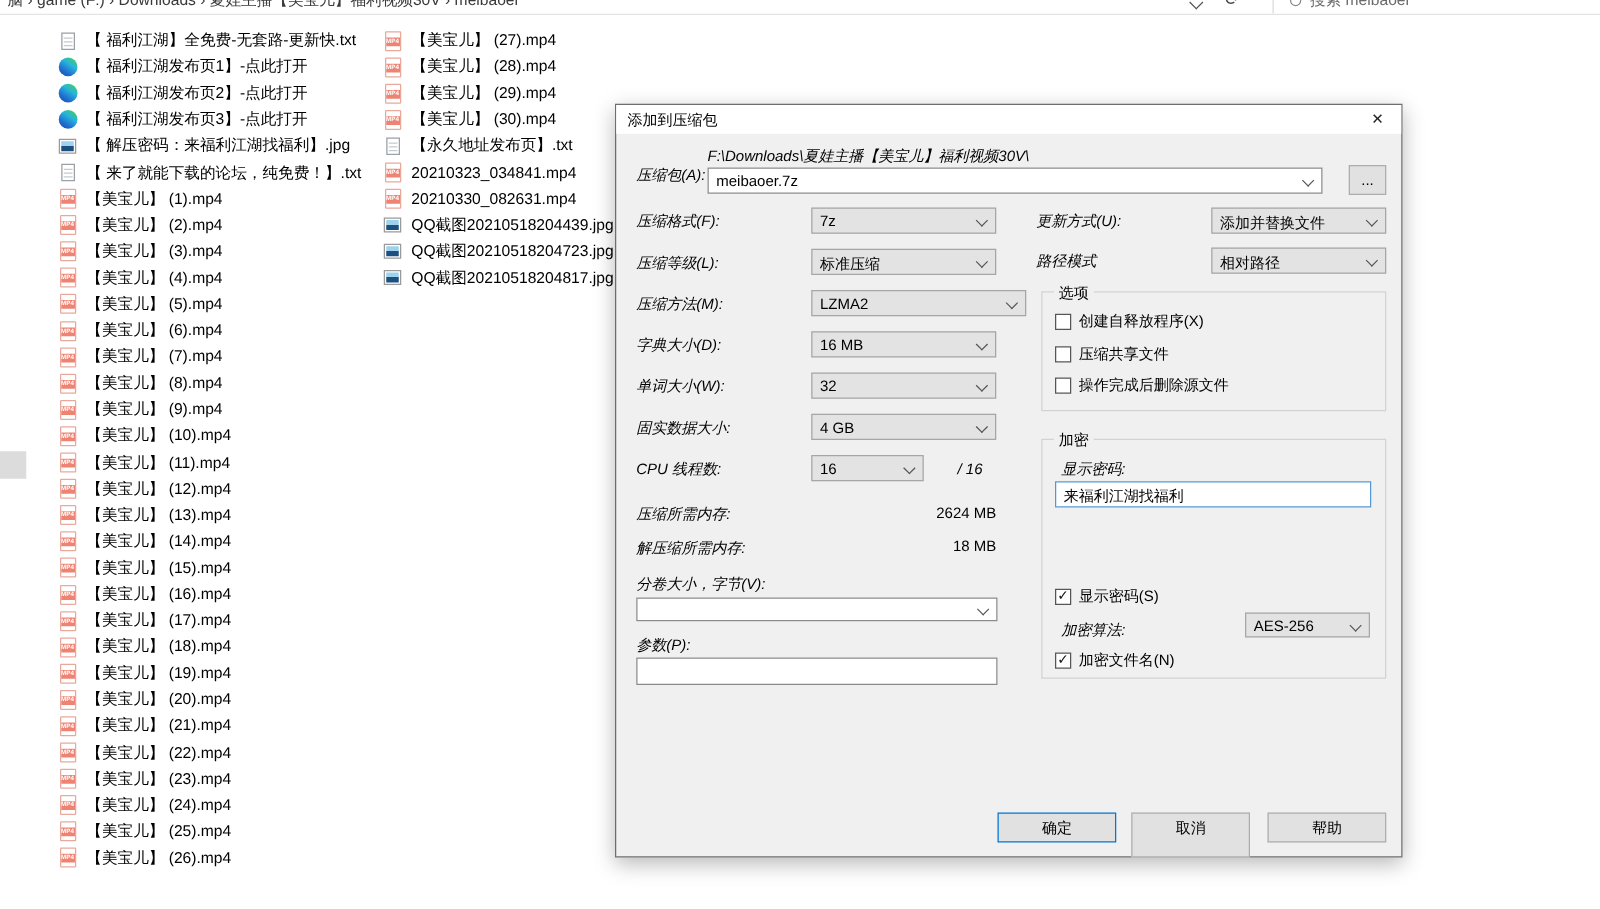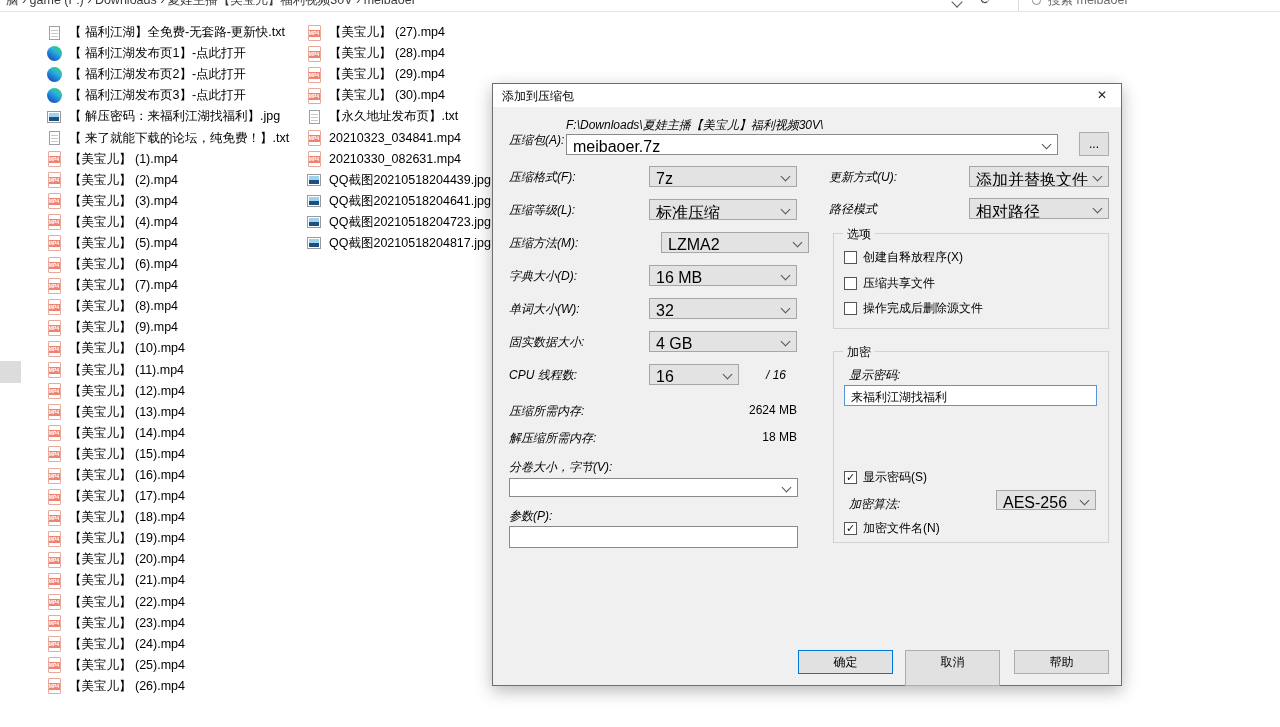--- a/index.html
+++ b/index.html
@@ -41,21 +41,21 @@
 
   
   .dialog{position:absolute;left:492px;top:83px;width:630px;height:603px;background:#f0f0f0;
           border:1px solid #6e6e6e;box-sizing:border-box;box-shadow:0 5px 16px rgba(0,0,0,.28);}
   .dlg-titlebar{position:absolute;top:0;left:0;right:0;height:23px;background:#fff;}
   .dlg-title{position:absolute;left:9px;top:4px;font-size:12px;color:#000;}
   .dlg-close{position:absolute;right:0;top:0;width:38px;height:23px;text-align:center;line-height:23px;
              font-size:12px;color:#222;cursor:default;}
   .lbl{position:absolute;font-size:12px;color:#000;white-space:nowrap;font-style:italic;}
   .combo{position:absolute;height:21px;background:#e3e3e3;border:1px solid #a6a6a6;box-sizing:border-box;
-         font-size:16px;color:#000;padding:3px 18px 0 6px;white-space:nowrap;overflow:hidden;}
+         font-size:12px;color:#000;padding:3px 18px 0 6px;white-space:nowrap;overflow:hidden;}
   .combo.white{background:#fff;border-color:#8a8a8a;}
   .chev{position:absolute;right:7px;top:6px;width:6px;height:6px;border-right:1.2px solid #555;
         border-bottom:1.2px solid #555;transform:rotate(45deg);}
   .btn{position:absolute;background:#e1e1e1;border:1px solid #adadad;box-sizing:border-box;
        font-size:12px;color:#000;text-align:center;}
   .btn.ok{border-color:#0078d7;}
   .group{position:absolute;border:1px solid #d2d2d2;box-sizing:border-box;}
   .group-title{position:absolute;top:-8px;left:9px;background:#f0f0f0;padding:0 4px;font-size:12px;color:#000;}
   .cbrow{position:absolute;display:flex;align-items:center;gap:6px;font-size:12px;color:#000;white-space:nowrap;}
   .cbbox{width:13px;height:13px;flex:0 0 13px;background:#fff;border:1px solid #555;box-sizing:border-box;
@@ -391,28 +391,20 @@
           </span>
         </span>
         <span class="fname">QQ截图20210518204439.jpg</span>
       </div>
       <div class="frow">
         <span class="fi">
           <span class="fi-jpg">
             <span class="jpg-in"></span>
           </span>
         </span>
-        <span class="fname">QQ截图20210518204641.jpg</span>
-      </div>
-      <div class="frow">
-        <span class="fi">
-          <span class="fi-jpg">
-            <span class="jpg-in"></span>
-          </span>
-        </span>
         <span class="fname">QQ截图20210518204723.jpg</span>
       </div>
       <div class="frow">
         <span class="fi">
           <span class="fi-jpg">
             <span class="jpg-in"></span>
           </span>
         </span>
         <span class="fname">QQ截图20210518204817.jpg</span>
       </div>
@@ -432,21 +424,21 @@
       <span class="chev"></span>
     </div>
     <div class="btn" style="left:586px;top:48px;width:30px;height:24px;line-height:22px">...</div>
 
     <div id="left-form">
         <span class="lbl" style="left:16px;top:85px">压缩格式(F):</span>
         <div class="combo" style="left:156px;top:82px;width:148px"><span>7z</span><span class="chev"></span></div>
         <span class="lbl" style="left:16px;top:118px">压缩等级(L):</span>
         <div class="combo" style="left:156px;top:115px;width:148px"><span>标准压缩</span><span class="chev"></span></div>
         <span class="lbl" style="left:16px;top:151px">压缩方法(M):</span>
-        <div class="combo" style="left:168px;top:148px;width:148px"><span>LZMA2</span><span class="chev"></span></div>
+        <div class="combo" style="left:156px;top:148px;width:172px"><span>LZMA2</span><span class="chev"></span></div>
         <span class="lbl" style="left:16px;top:184px">字典大小(D):</span>
         <div class="combo" style="left:156px;top:181px;width:148px"><span>16 MB</span><span class="chev"></span></div>
         <span class="lbl" style="left:16px;top:217px">单词大小(W):</span>
         <div class="combo" style="left:156px;top:214px;width:148px"><span>32</span><span class="chev"></span></div>
         <span class="lbl" style="left:16px;top:250px">固实数据大小:</span>
         <div class="combo" style="left:156px;top:247px;width:148px"><span>4 GB</span><span class="chev"></span></div>
       </div>
 
     <span class="lbl" style="left:16px;top:283px">CPU 线程数:</span>
     <div class="combo" style="left:156px;top:280px;width:90px">

